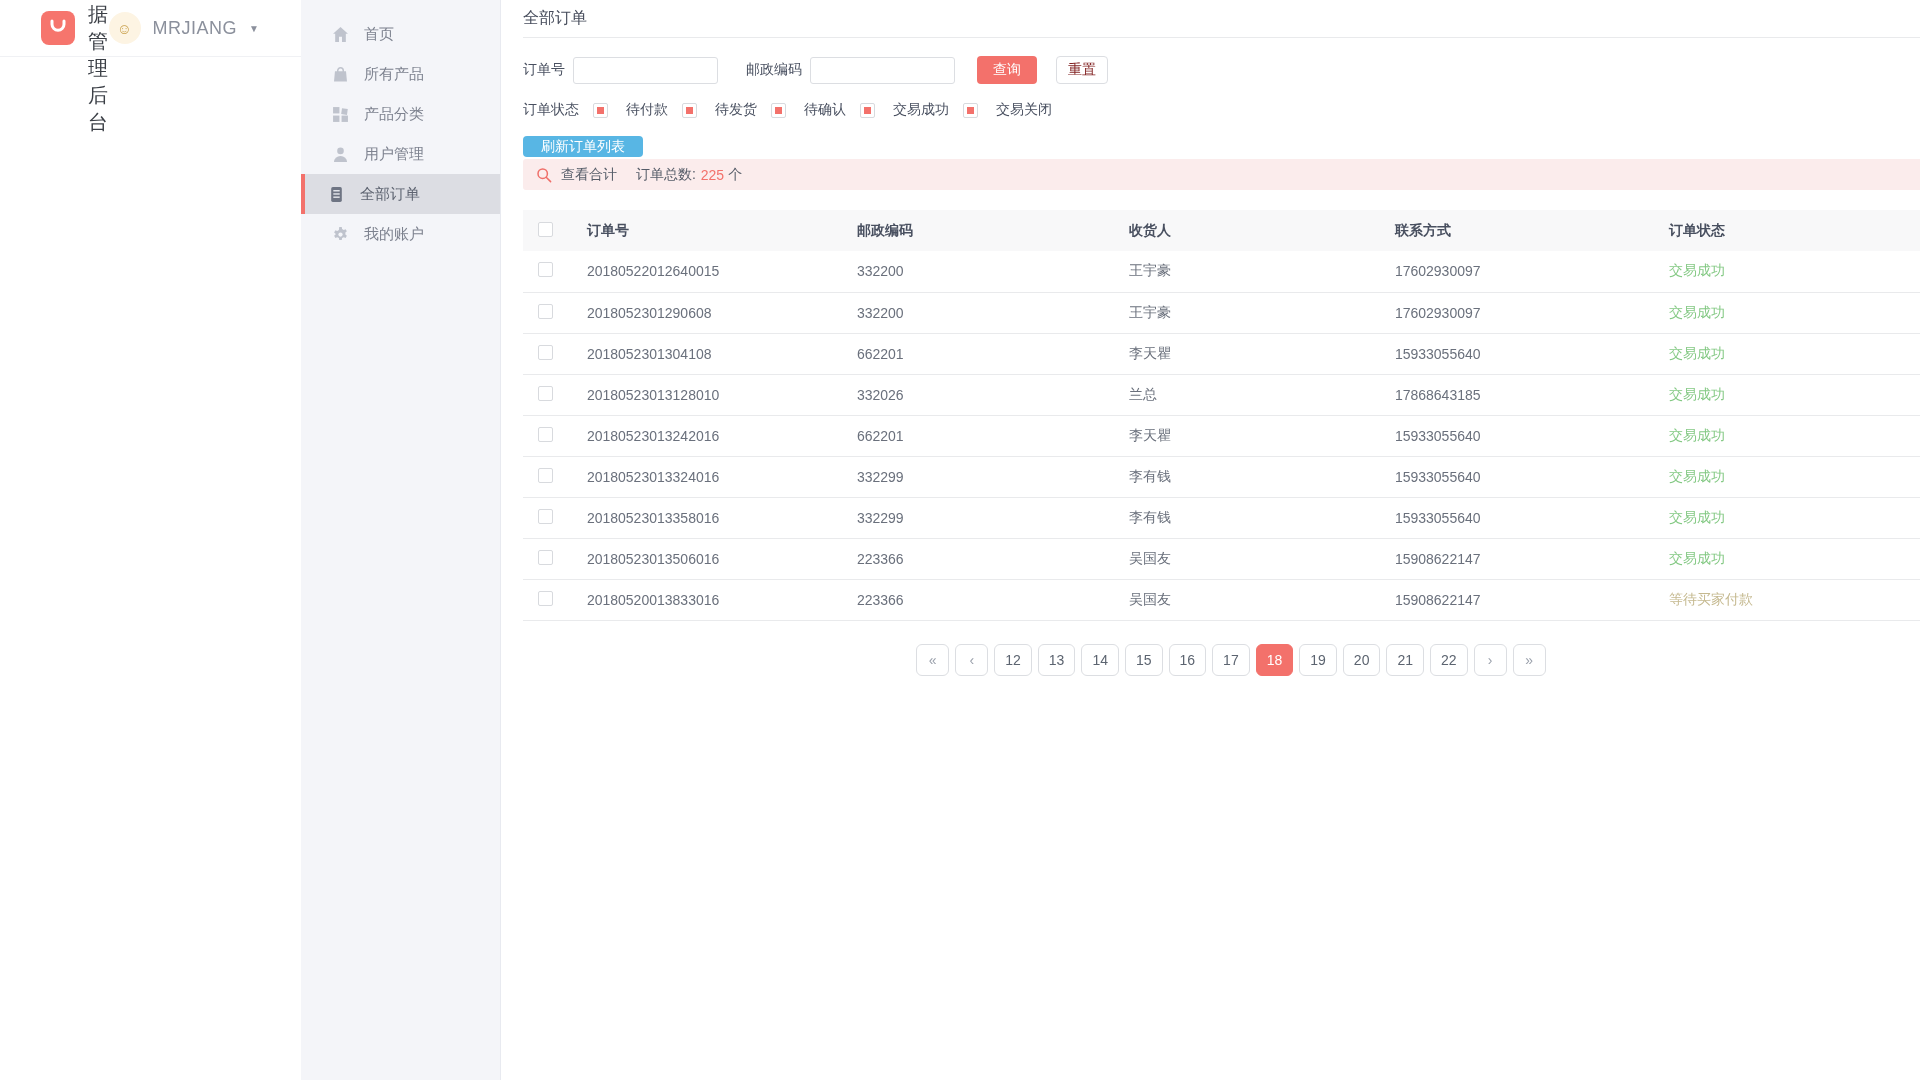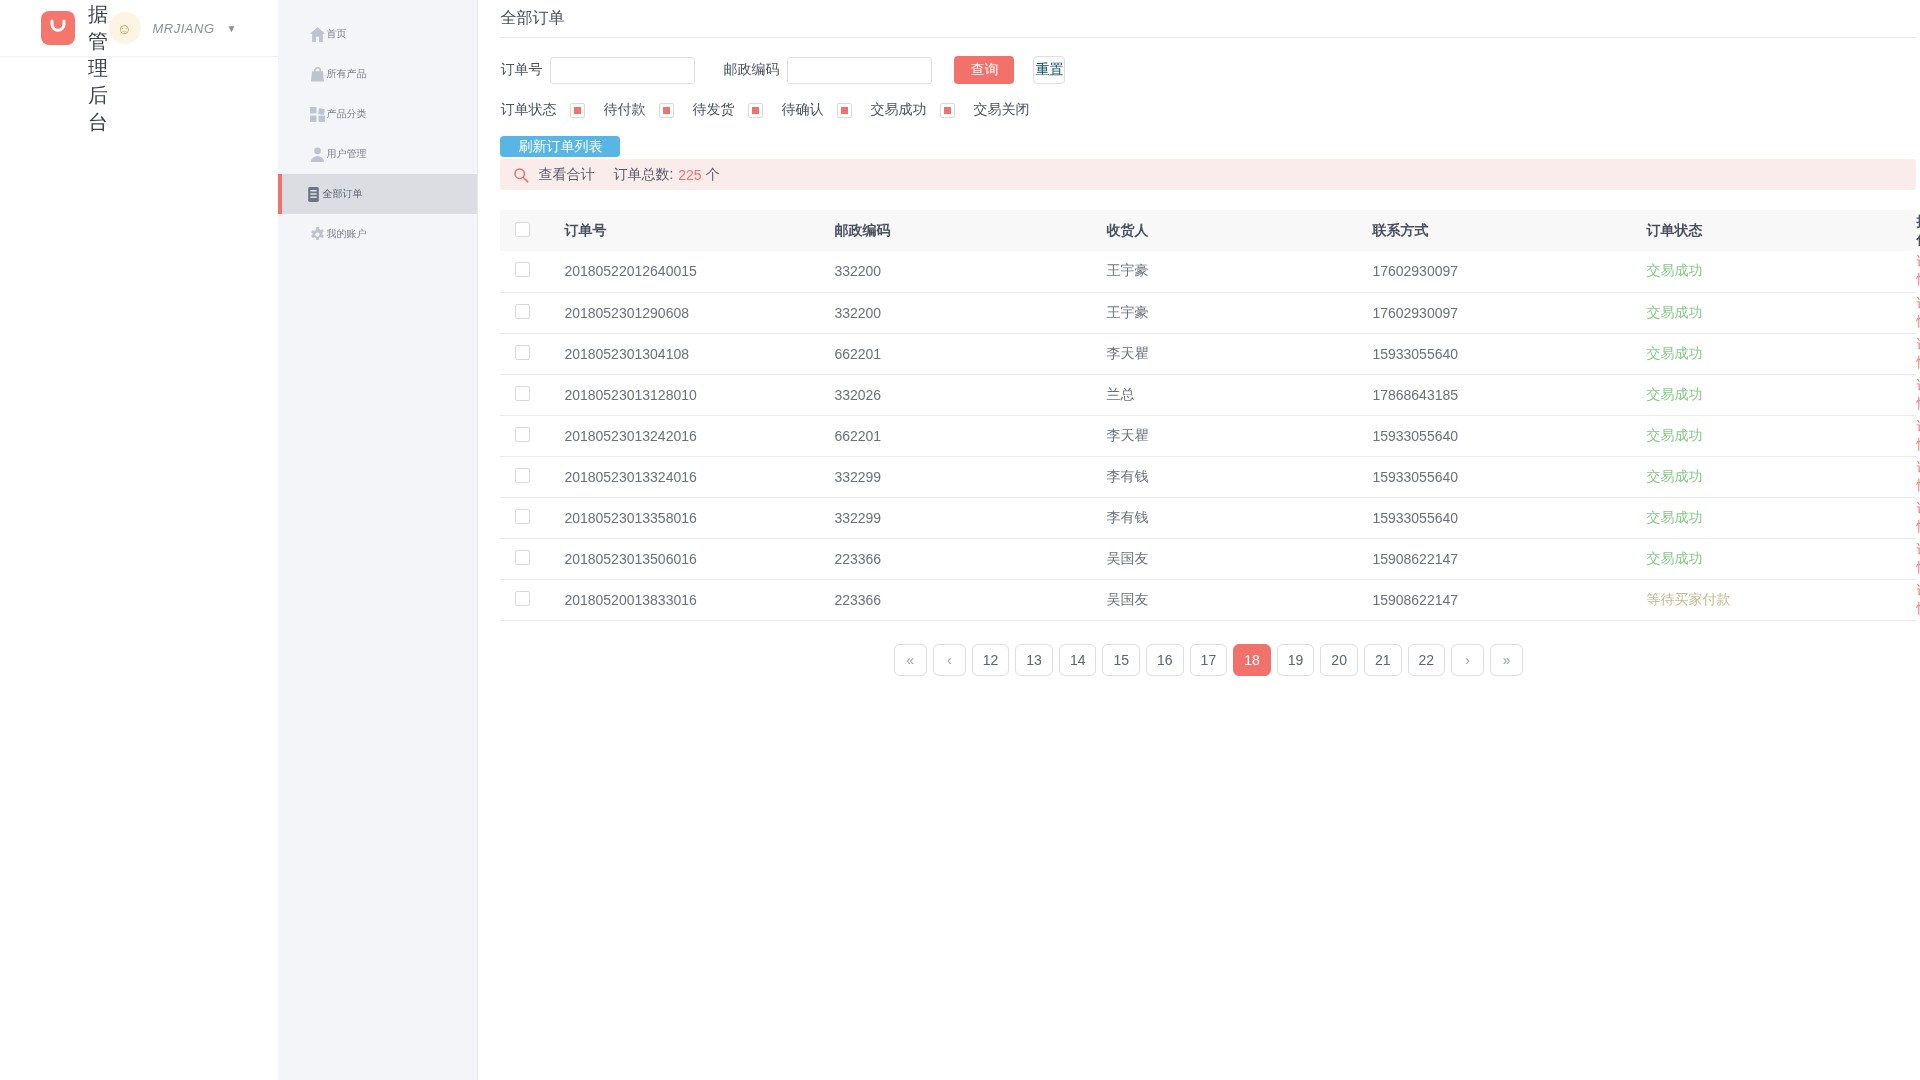--- a/index.html
+++ b/index.html
@@ -10,43 +10,43 @@
   html,body{width:1920px; height:1080px;}
   body{font-family:"Liberation Sans","DejaVu Sans",sans-serif; background:#fff; color:var(--txt); font-size:14px;}
   .app{width:1920px; height:1080px; display:flex; flex-direction:row; overflow:hidden;}
 
   
   .topbar{height:57px; flex:0 0 57px; background:#fff; display:flex; align-items:center; padding:0 42px 0 40px; border-bottom:1px solid #f0f1f4;}
   .logo-badge{width:36px; height:36px; flex:0 0 36px;}
   .app-title{font-size:20px; color:#3b3f46; margin-left:12px; letter-spacing:.5px;}
   .user-menu{margin-left:auto; display:flex; align-items:center; gap:12px; cursor:pointer;}
   .avatar{width:32px; height:32px; border-radius:50%; background:#fdf4e3; display:flex; align-items:center; justify-content:center; font-size:15px; color:#c9a14d;}
-  .user-name{color:#8b909c; font-size:13px; letter-spacing:.5px;font-style:italic;}
+  .user-name{color:#8b909c; font-size:18px; letter-spacing:.5px;}
   .caret{color:#8b909c; font-size:10px;}
 
   
   .body{flex:1; display:flex; min-height:0;}
   .sidebar{width:200px; flex:0 0 200px; background:#f4f5f9; border-right:1px solid #e8eaf0; padding-top:14px;}
-  .side-item{height:40px; display:flex; align-items:center; padding-left:27px; color:#7d828f; font-size:10px; cursor:pointer; border-left:4px solid transparent;}
+  .side-item{height:40px; display:flex; align-items:center; gap:15px; padding-left:27px; color:#7d828f; font-size:15px; cursor:pointer; border-left:4px solid transparent;}
   .side-item .sicon{width:17px; height:17px; color:#bfc3cd; flex:0 0 17px;}
   .side-item.active{background:#dcdde3; border-left-color:var(--accent); padding-left:23px; color:#5d6370;}
   .side-item.active .sicon{color:#6e7483;}
 
   .main{flex:1; background:#fff; padding:0 27px 0 22px; min-width:0;}
   .page-title-bar{height:38px; display:flex; align-items:center; border-bottom:1px solid var(--row-line);}
   .page-title{font-size:16px; color:#464c5b;}
 
   
   .filter-row{margin-top:18px; display:flex; align-items:center;}
   .f-label{color:#495060; margin-right:8px;}
   .f-input{width:145px; height:27px; border:1px solid var(--border); border-radius:3px; padding:0 8px; font-size:13px; color:#495060; outline:none;}
   .gap28{margin-left:28px;}
   .btn{height:28px; border-radius:4px; font-size:14px; cursor:pointer; border:1px solid transparent; display:inline-flex; align-items:center; justify-content:center;}
   .btn-primary{background:var(--accent); color:#fff; width:60px; margin-left:22px;}
-  .btn-plain{background:#fff; color:#0c4a6e; border-color:var(--border); width:32px; margin-left:19px;}
+  .btn-plain{background:#fff; color:#7f1d1d; border-color:var(--border); width:52px; margin-left:19px;}
   .status-row{margin-top:17px; display:flex; align-items:center; gap:14px;}
   .status-opt{display:flex; align-items:center; gap:18px; cursor:pointer;}
   .cbx{width:15px; height:15px; border:1px solid #d8dade; border-radius:2px; background:#fff; display:inline-flex; align-items:center; justify-content:center; flex:0 0 15px;}
   .cbx.checked::after{content:''; width:7px; height:7px; background:var(--accent);}
   .btn-refresh{margin-top:17px; background:var(--blue); color:#fff; padding:0 17px; height:21px; border-radius:4px;}
 
   
   .alert{margin-top:2px; background:#fbecec; border-radius:3px; height:31px; display:flex; align-items:center; padding:0 13px; color:#555c68;}
   .alert .mag{width:16px; height:16px; margin-right:9px; color:#ef6e68;}
   .alert .count{color:var(--accent); margin:0 4px 0 5px;}

